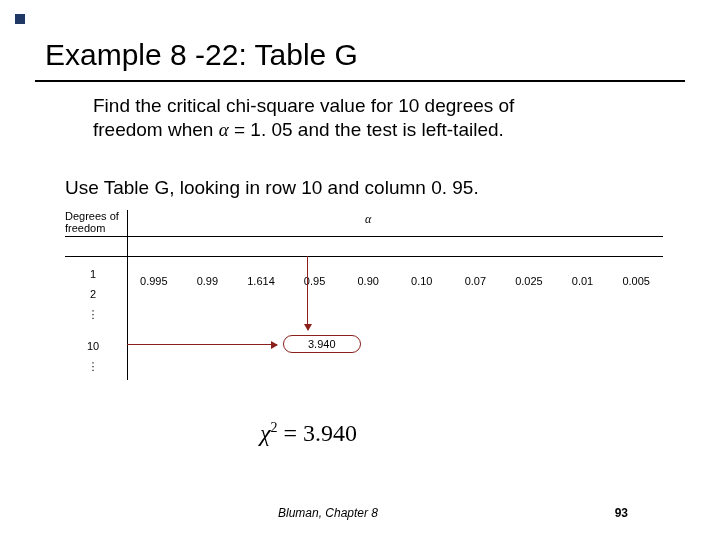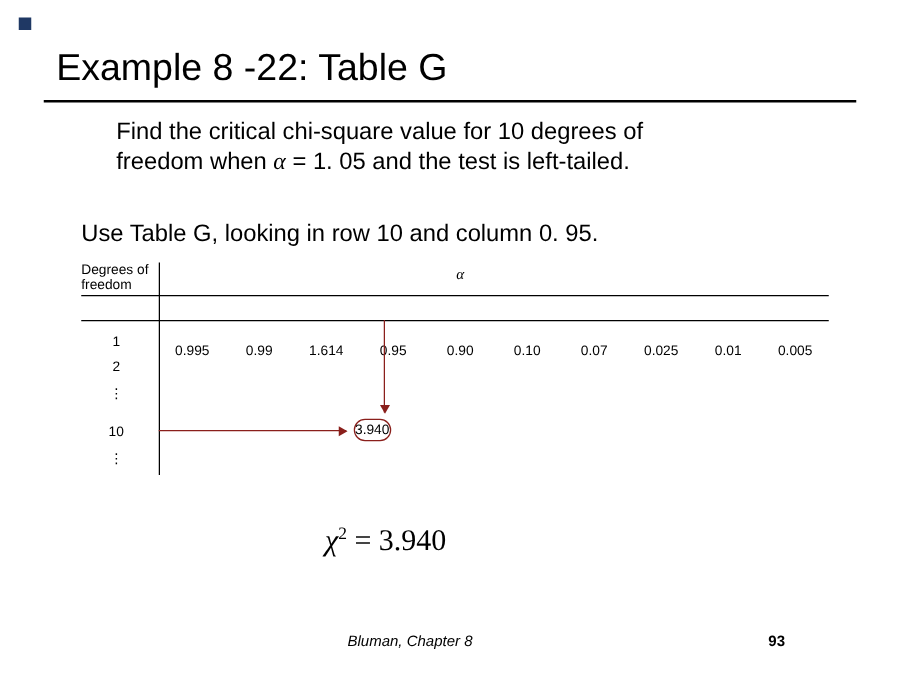--- a/index.html
+++ b/index.html
@@ -129,21 +129,21 @@
   .df-2 { top: 78px; }
   .df-dots1 { top: 98px; }
   .df-10 { top: 130px; }
   .df-dots2 { top: 150px; }
 
   
   .value-pill {
     position: absolute;
     top: 125px;
     font-size: 11px;
-    padding: 2px 0;
+    padding: 2px 24px;
     border: 1px solid #8a1f1b;
     border-radius: 10px;
     color: #000;
     background: #fff;
   }
   
   .arrow-down {
     position: absolute;
     left: 242px;
     top: 46px;

